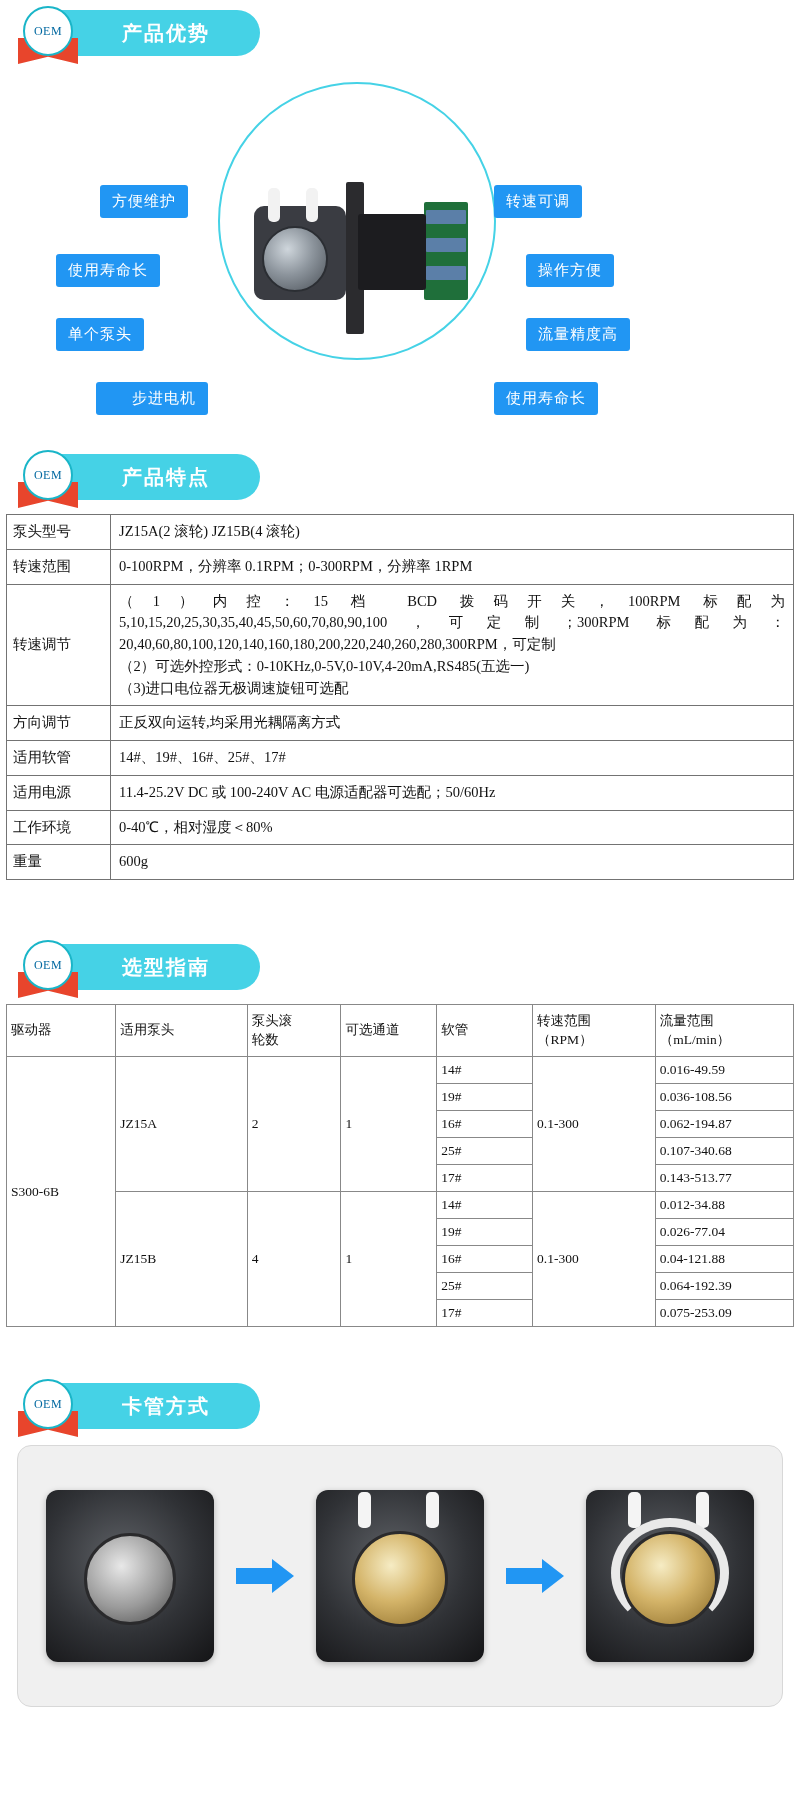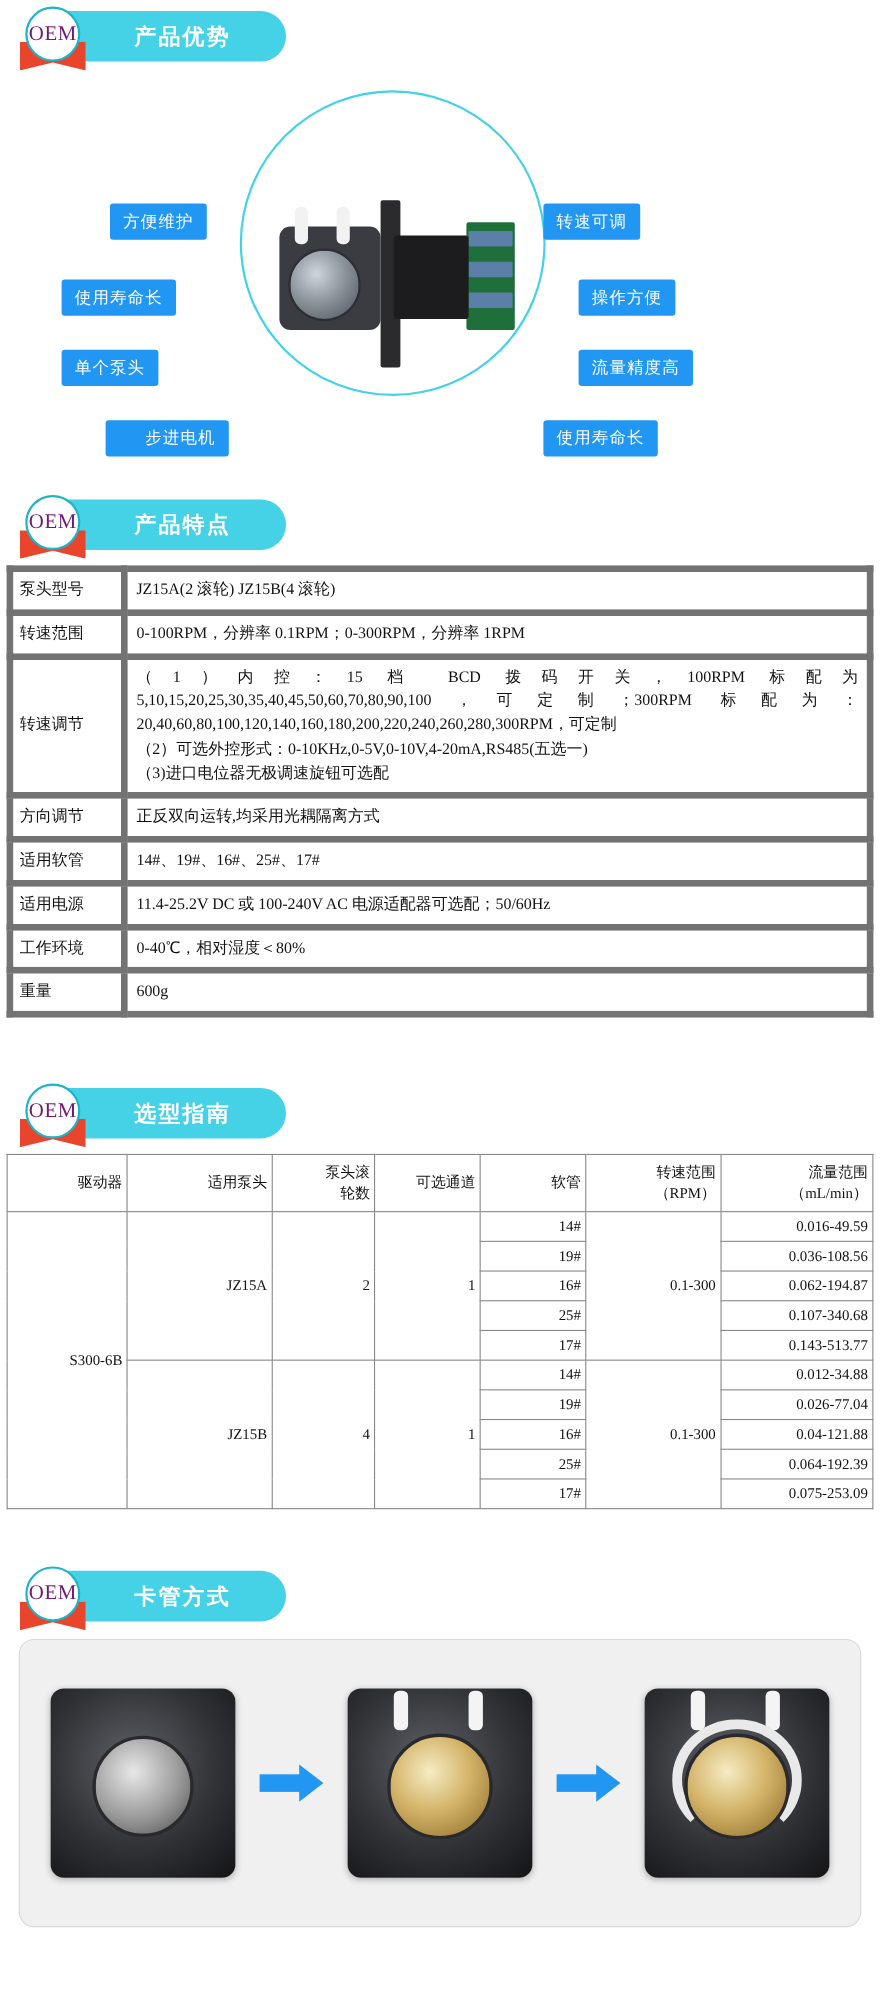--- a/index.html
+++ b/index.html
@@ -34,22 +34,22 @@
     width: 50px; height: 50px;
     border-radius: 50%;
     background: #ffffff;
     border: 2px solid #1ab5c8;
     display: flex;
     align-items: center;
     justify-content: center;
     z-index: 4;
   }
   .ribbon .circle span {
-    font-size: 19px;
-    color: #701a75;
+    font-size: 12px;
+    color: #0369a1;
     font-family: "Liberation Serif", serif;
     letter-spacing: 0.5px;
   }
   .ribbon .flag {
     position: absolute;
     left: 0; top: 32px;
     width: 60px; height: 26px;
     background: #e8452c;
     clip-path: polygon(0 0, 100% 0, 100% 100%, 50% 72%, 0 100%);
     z-index: 2;
@@ -154,21 +154,21 @@
   .tbl-wrap { padding: 8px 6px 0 6px; }
   table.feat {
     width: 788px;
     margin: 0 auto;
     border-collapse: collapse;
     font-family: "Liberation Serif", serif;
     font-size: 14.5px;
     color: #111;
   }
   table.feat td {
-    border: 6px solid #737373;
+    border: 1px solid #737373;
     padding: 6px 8px;
     vertical-align: middle;
     line-height: 1.5;
   }
   table.feat td.label {
     width: 104px;
     text-align: left;
     padding-left: 6px;
     white-space: nowrap;
   }
@@ -176,21 +176,21 @@
   td.just p.last { text-align: left; text-align-last: left; }
 
   
   table.sel {
     width: 788px;
     margin: 0 auto;
     border-collapse: collapse;
     font-family: "Liberation Serif", serif;
     font-size: 13.5px;
     color: #111;
-    text-align: right;
+    text-align: left;
   }
   table.sel th, table.sel td {
     border: 1px solid #888;
     padding: 5px 4px;
     font-weight: normal;
     vertical-align: middle;
   }
   table.sel thead td {
     height: 52px;
     line-height: 1.35;

